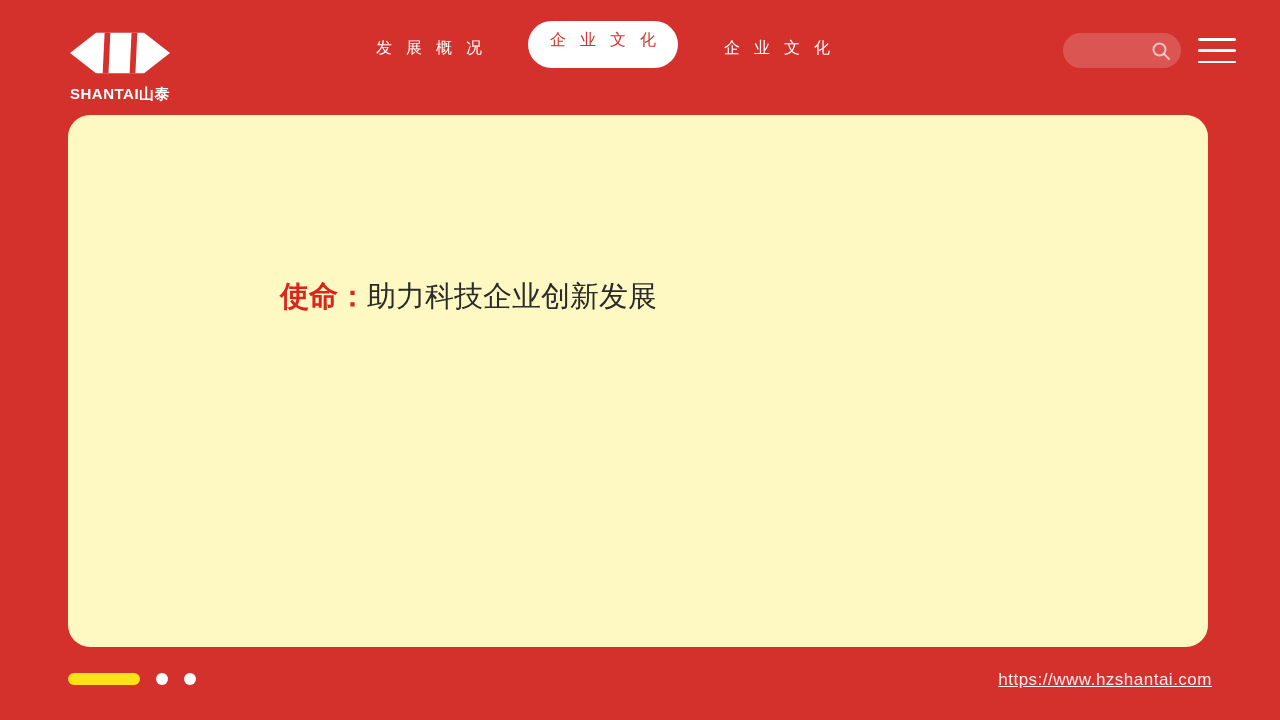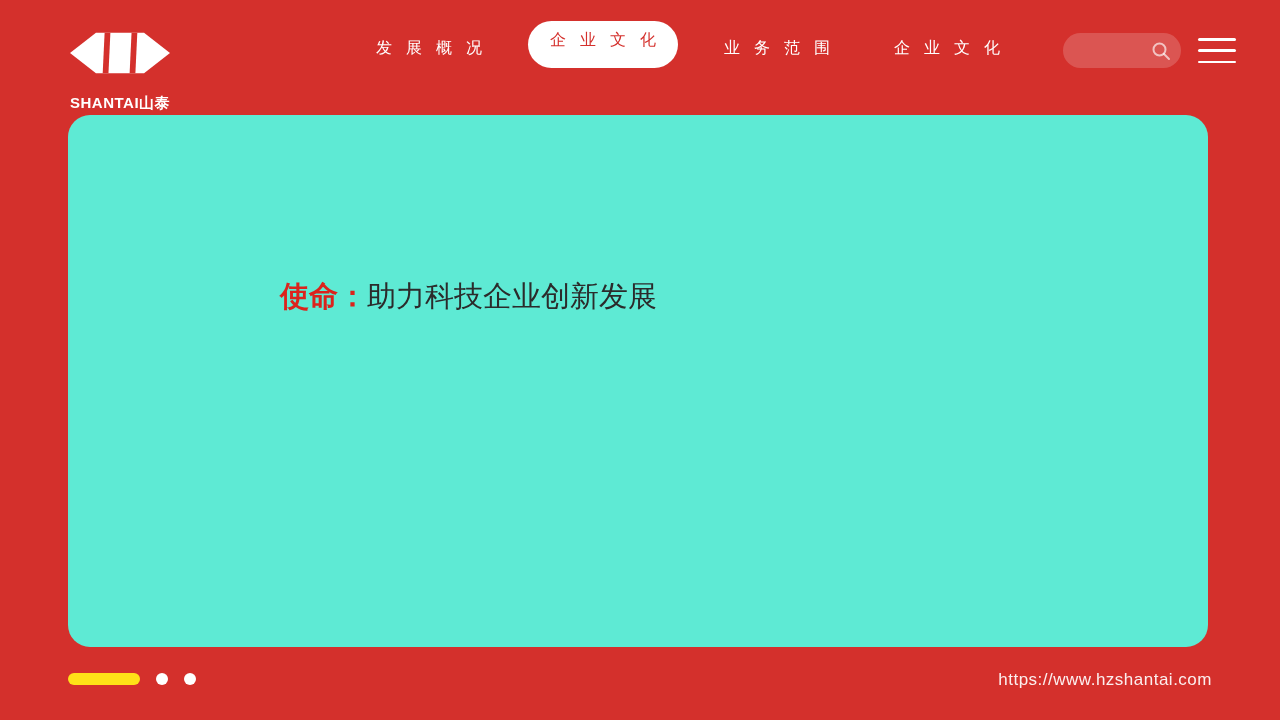--- a/index.html
+++ b/index.html
@@ -26,21 +26,21 @@
     text-align: center;
     cursor: pointer;
   }
   .logo-mark { display: block; margin: 0 auto; }
   .logo-text {
     display: block;
     color: #ffffff;
     font-weight: bold;
     font-size: 15px;
     letter-spacing: 0.5px;
-    margin-top: 12px;
+    margin-top: 3px;
     white-space: nowrap;
   }
 
   .nav {
     position: absolute;
     left: 358px;
     top: 32px;
     height: 36px;
     display: flex;
     align-items: flex-end;
@@ -108,21 +108,21 @@
     border-radius: 2px;
   }
 
   
   .card {
     position: absolute;
     left: 68px;
     top: 115px;
     width: 1140px;
     height: 532px;
-    background: #5eead4;
+    background: #fef9c3;
     border-radius: 22px;
     padding: 164px 0 0 212px;
   }
   .value-row {
     font-size: 29px;
     line-height: 1.2;
     margin-bottom: 44px;
     white-space: nowrap;
   }
   .value-label {
@@ -157,20 +157,21 @@
     border-radius: 50%;
     cursor: pointer;
   }
   .footer-url {
     position: absolute;
     right: 68px;
     top: 670px;
     color: rgba(255,255,255,0.92);
     font-size: 17px;
     letter-spacing: 0.5px;
+    text-decoration: underline;
   }
 </style>
 </head>
 <body>
 
 <header class="header">
 
   <div class="logo">
     <span class="logo-mark">
       <svg width="100" height="50" viewBox="0 0 104 52">
@@ -178,21 +179,20 @@
         <polygon points="36,5 42,5 40,47 34,47" fill="#d4302c"></polygon>
         <polygon points="64,5 70,5 68,47 62,47" fill="#d4302c"></polygon>
       </svg>
     </span>
     <span class="logo-text">SHANTAI山泰</span>
   </div>
 
   <nav class="nav">
     <div class="nav-item">发展概况</div>
     <div class="nav-item active">企业文化</div>
-    <div class="nav-item">业务范围</div>
     <div class="nav-item">企业文化</div>
   </nav>
 
   <div class="search-box">
     <input class="search-input" type="text" placeholder="" style="">
     <span class="search-icon">
       <svg width="20" height="20" viewBox="0 0 20 20">
         <circle cx="8.5" cy="8.5" r="6" fill="none" stroke="rgba(255,255,255,0.65)" stroke-width="2"></circle>
         <line x1="13" y1="13" x2="18" y2="18" stroke="rgba(255,255,255,0.65)" stroke-width="2" stroke-linecap="round"></line>
       </svg>

